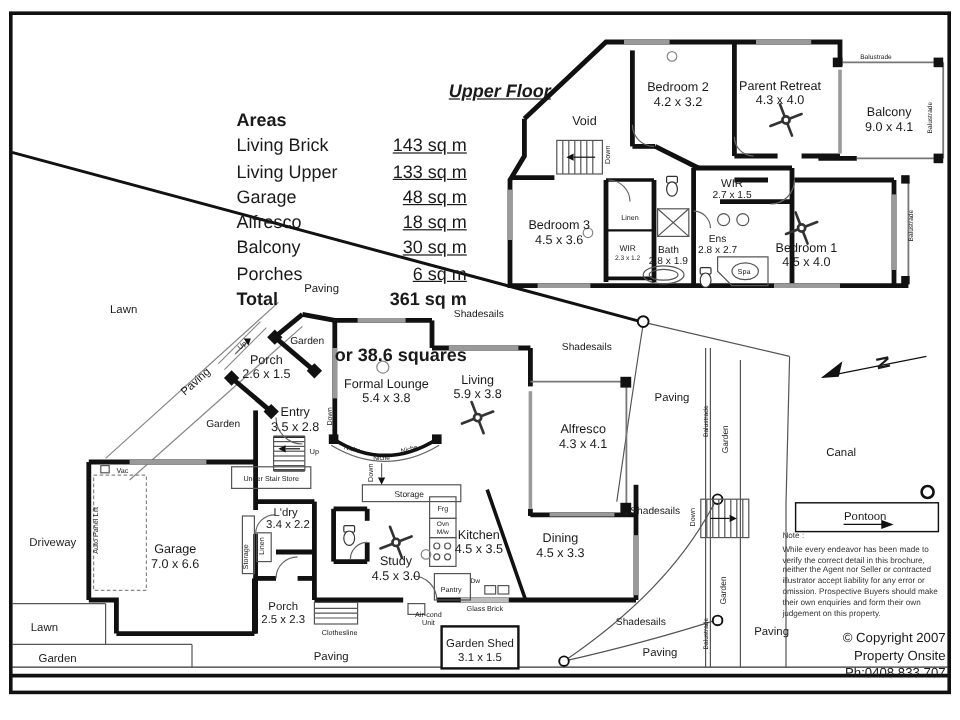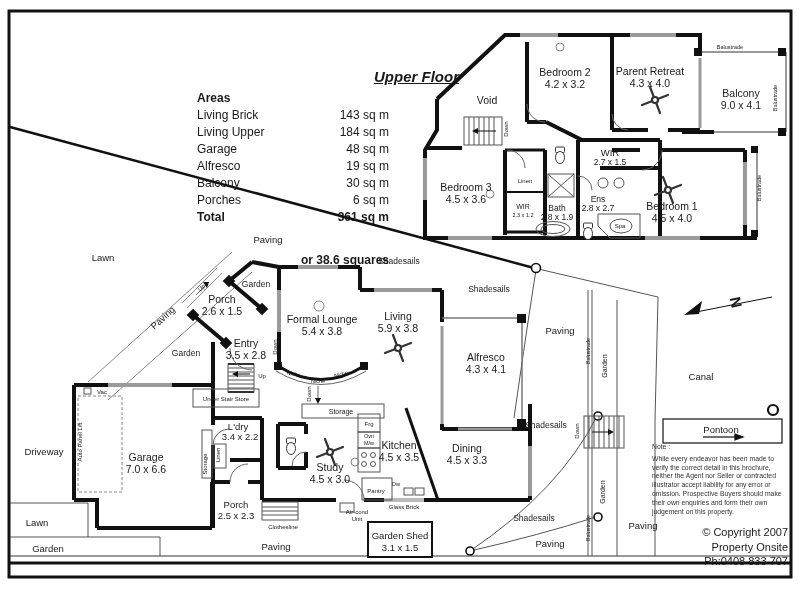--- a/index.html
+++ b/index.html
@@ -1,23 +1,23 @@
 <!DOCTYPE html>
 <html><head>
 <meta charset="utf-8">
 <style>
   html,body{margin:0;padding:0;background:#fff;}
   .page{position:relative;width:800px;height:600px;background:#fff;overflow:hidden;
         font-family:"Liberation Sans",sans-serif;color:#1a1a1a;}
   .ov{position:absolute;}
   .title{left:42px;top:36px;font-size:17.5px;font-weight:bold;line-height:1.35;}
-  .areas{left:197px;top:90px;width:192px;font-size:12px;line-height:1.42;}
+  .areas{left:197px;top:90px;width:192px;font-size:15px;line-height:1.42;}
   .areas .hd{font-weight:bold;}
   .arow{display:flex;justify-content:space-between;}
-  .arow .v{text-align:right;}
+  .arow .v{text-align:right;text-decoration:underline;}
   .atot{display:flex;justify-content:space-between;gap:20px;font-weight:bold;}
   .aalt{text-align:right;font-weight:bold;margin-top:26px;}
   .floorhd{left:374px;top:68px;font-size:15px;font-weight:bold;font-style:italic;
            text-decoration:underline;}
   .note{left:652px;top:443px;width:137px;font-size:6.8px;line-height:1.3;color:#333;}
   .note .nh{margin-bottom:3px;}
   .copy{right:12px;top:525px;text-align:right;font-size:11px;line-height:1.32;}
   svg{position:absolute;left:0;top:0;}
   svg text{font-family:"Liberation Sans",sans-serif;fill:#1a1a1a;}
   .rm{font-size:10.5px;text-anchor:middle;}
@@ -461,29 +461,29 @@
 
 
   <div class="ov areas">
     <div class="hd">Areas</div>
     <div class="arow">
       <span>Living Brick</span>
         <span class="v">143 sq m</span>
       </div>
     <div class="arow">
       <span>Living Upper</span>
-        <span class="v">184 sq m</span>
+        <span class="v">133 sq m</span>
       </div>
     <div class="arow">
       <span>Garage</span>
         <span class="v">48 sq m</span>
       </div>
     <div class="arow">
       <span>Alfresco</span>
-        <span class="v">19 sq m</span>
+        <span class="v">18 sq m</span>
       </div>
     <div class="arow">
       <span>Balcony</span>
         <span class="v">30 sq m</span>
       </div>
     <div class="arow">
       <span>Porches</span>
         <span class="v">6 sq m</span>
       </div>
     <div class="atot">

